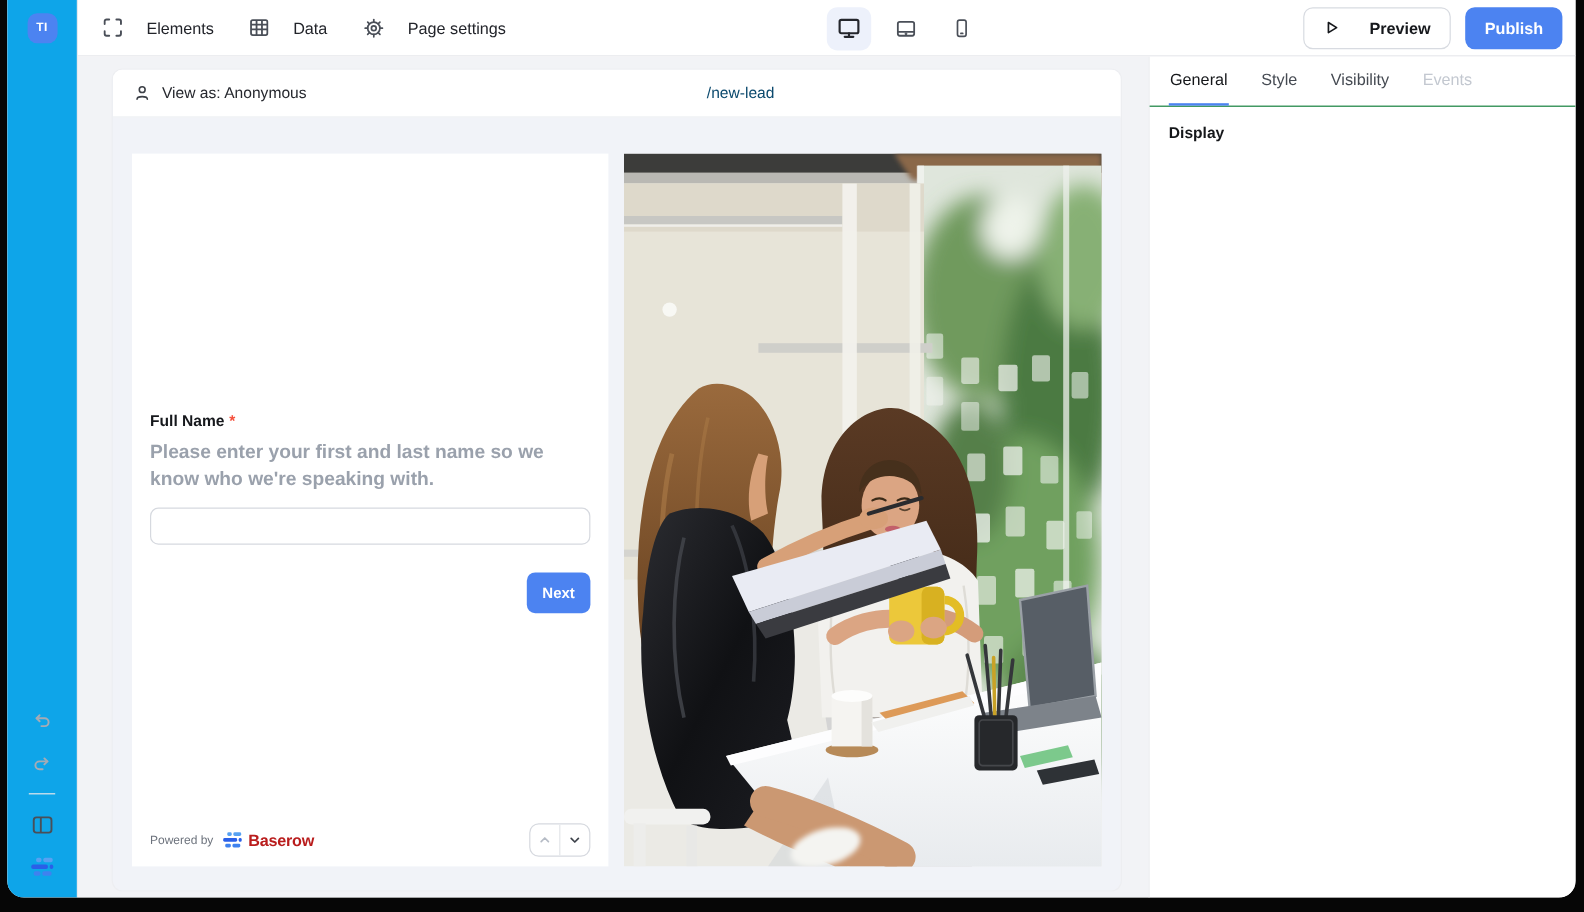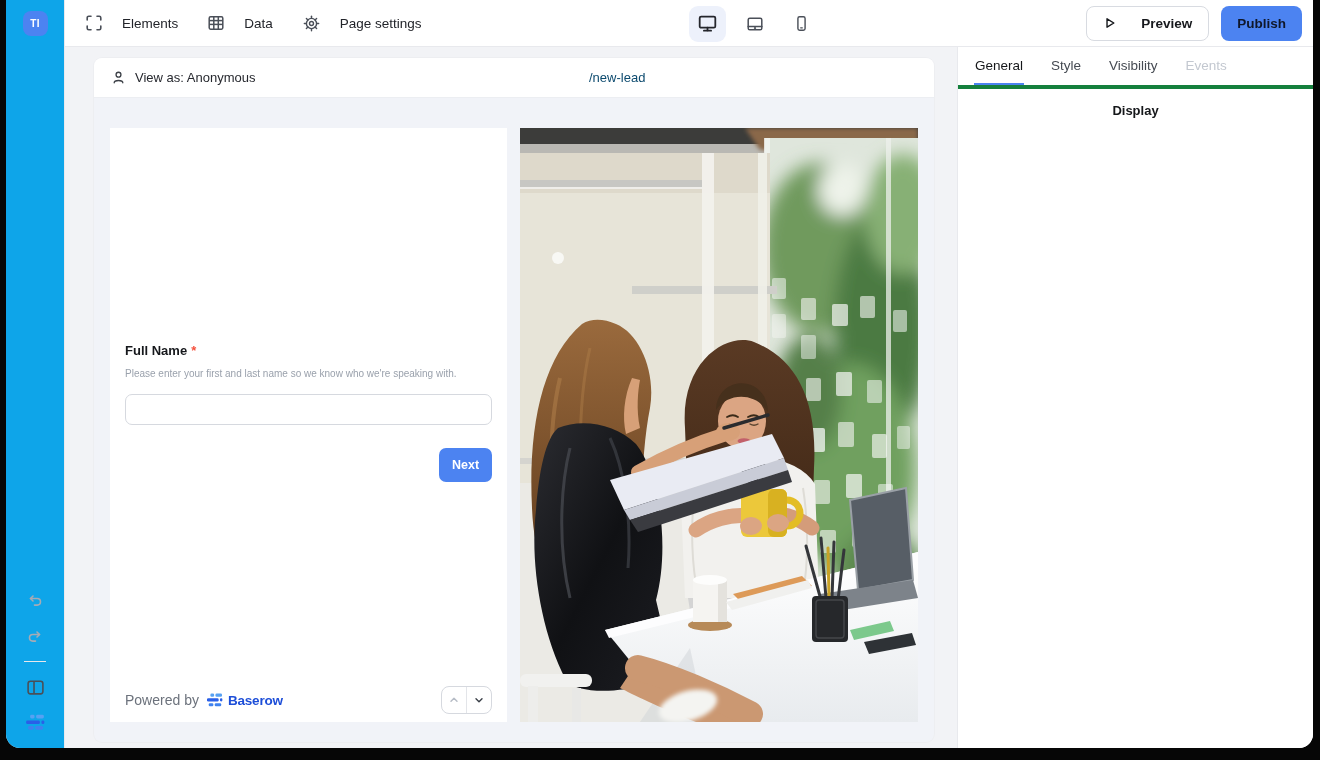--- a/index.html
+++ b/index.html
@@ -33,66 +33,66 @@
   .devices { position:absolute; left:624px; top:0; height:47px; display:flex;
              align-items:center; gap:10px; }
   .dev-btn { width:37px; height:36px; border:none; background:transparent; border-radius:9px;
              display:flex; align-items:center; justify-content:center; color:#4a4f58; cursor:pointer; }
   .dev-btn.active { background:#edf1fb; color:#24262c; }
   .actions { margin-left:auto; display:flex; align-items:center; gap:12px; padding-right:11px; }
   .btn-preview { height:35px; padding:0 16px; display:flex; align-items:center; gap:24px;
                  background:#fff; border:1px solid #d8dbe1; border-radius:8px;
                  font:700 13.5px "Liberation Sans","DejaVu Sans",sans-serif; color:#16181c; cursor:pointer; }
   .btn-publish { height:35px; padding:0 16px; background:#4c83f1; border:none; border-radius:8px;
-                 font:700 13.5px "Liberation Sans","DejaVu Sans",sans-serif; color:#0f172a; cursor:pointer; }
+                 font:700 13.5px "Liberation Sans","DejaVu Sans",sans-serif; color:#ffffff; cursor:pointer; }
 
   .workarea { flex:1; display:flex; min-height:0; }
 
   
   .canvas { flex:1; background:#f2f3f6; padding:11px 29px 0; min-width:0; }
   .page-frame { width:840px; height:684px; border-radius:8px; overflow:hidden;
                 background:#f1f3f8; box-shadow:0 0 0 1px rgba(0,0,0,0.02); }
   .viewbar { height:40px; background:#fff; border-bottom:1px solid #eceef2; display:flex;
              align-items:center; padding:0 17px; position:relative; }
   .viewbar .vlabel { margin-left:9px; font-size:13px; color:#26282e; }
   .viewbar .vpath { position:absolute; left:495px; font-size:13px; color:#0c4a6e; }
   .page { height:644px; padding:30px 16px 20px; display:flex; gap:13px; }
 
   .form-col { width:397px; background:#fff; display:flex; flex-direction:column;
               padding:215px 15px 8px; }
   .field-label-row { display:flex; align-items:center; gap:4px; }
   .field-label { font-size:13px; font-weight:700; color:#16181c; }
   .req { font-size:13px; font-weight:700; color:#f5503c; }
-  .help { margin-top:9px; font-size:10px; color:#9aa1ac; line-height:1.35; }
+  .help { margin-top:9px; font-size:16px; color:#9aa1ac; line-height:1.35;font-weight:bold; }
   .text-input { margin-top:13px; height:31px; width:100%; border:1px solid #d6d9df;
                 border-radius:7px; background:#fff; font-size:13px; padding:0 10px; outline:none; }
   .next-row { margin-top:23px; display:flex; justify-content:flex-end; }
   .btn-next { width:53px; height:34px; background:#4c83f1; color:#fff; border:none;
               border-radius:7px; font:600 12.5px "Liberation Sans","DejaVu Sans",sans-serif; cursor:pointer; }
   .form-footer { margin-top:auto; display:flex; align-items:center; }
-  .powered { font-size:14px; color:#6c727c; margin-right:7px; }
-  .brand { font-size:13.5px; font-weight:800; color:#1d4ed8; letter-spacing:-.2px; margin-left:5px; }
+  .powered { font-size:10px; color:#6c727c; margin-right:7px; }
+  .brand { font-size:13.5px; font-weight:800; color:#b91c1c; letter-spacing:-.2px; margin-left:5px; }
   .stepper { margin-left:auto; width:51px; height:28px; border:1px solid #d6d9df; border-radius:8px;
              background:#fff; display:flex; overflow:hidden; }
   .stepper .half { flex:1; display:flex; align-items:center; justify-content:center;
                    background:none; border:none; cursor:pointer; }
   .stepper .half + .half { border-left:1px solid #e3e5e9; }
 
   .photo { width:398px; height:594px; flex-shrink:0; }
 
   
   .panel { width:356px; background:#fff; border-left:1px solid #e8e9ed; flex-shrink:0;
            display:flex; flex-direction:column; }
-  .tabs { height:42px; border-bottom:4px solid #15803d; display:flex; align-items:stretch;
+  .tabs { height:42px; border-bottom:1px solid #15803d; display:flex; align-items:stretch;
           gap:26px; padding:0 16px; }
   .tab { background:none; border:none; font-size:13.5px; color:#454a52; cursor:pointer;
          padding:0 1px; border-bottom:2px solid transparent; }
   .tab.active { color:#15171a; font-weight:500; border-bottom-color:#4c83f1; }
   .tab.disabled { color:#c3c8d0; cursor:default; }
-  .panel-body { padding:14px 16px;text-align:center; }
+  .panel-body { padding:14px 16px; }
   .display-label { font-size:13px; font-weight:700; color:#15171a; margin-bottom:10px; }
   .select { height:35px; border:1px solid #d6d9df; border-radius:8px; display:flex;
             align-items:center; padding:0 12px; font-size:13px; color:#1b1d21;
             background:#fff; cursor:pointer; }
   .select svg { margin-left:auto; color:#9aa1ab; }
 </style>
 </head>
 <body>
 
 <div class="window">

